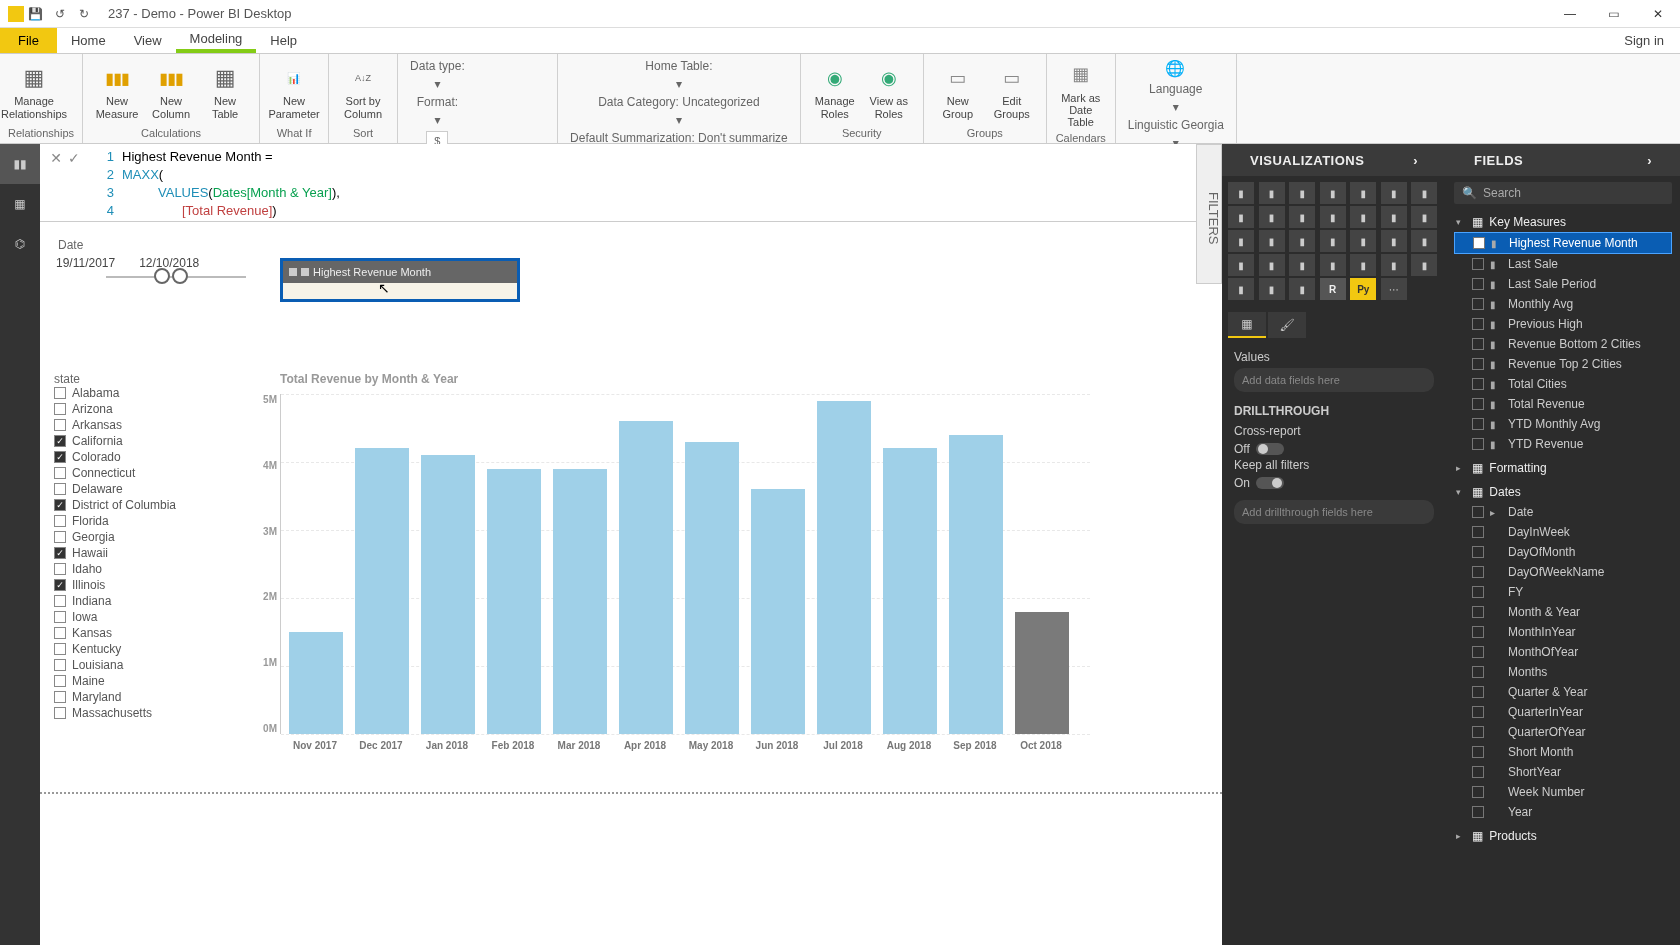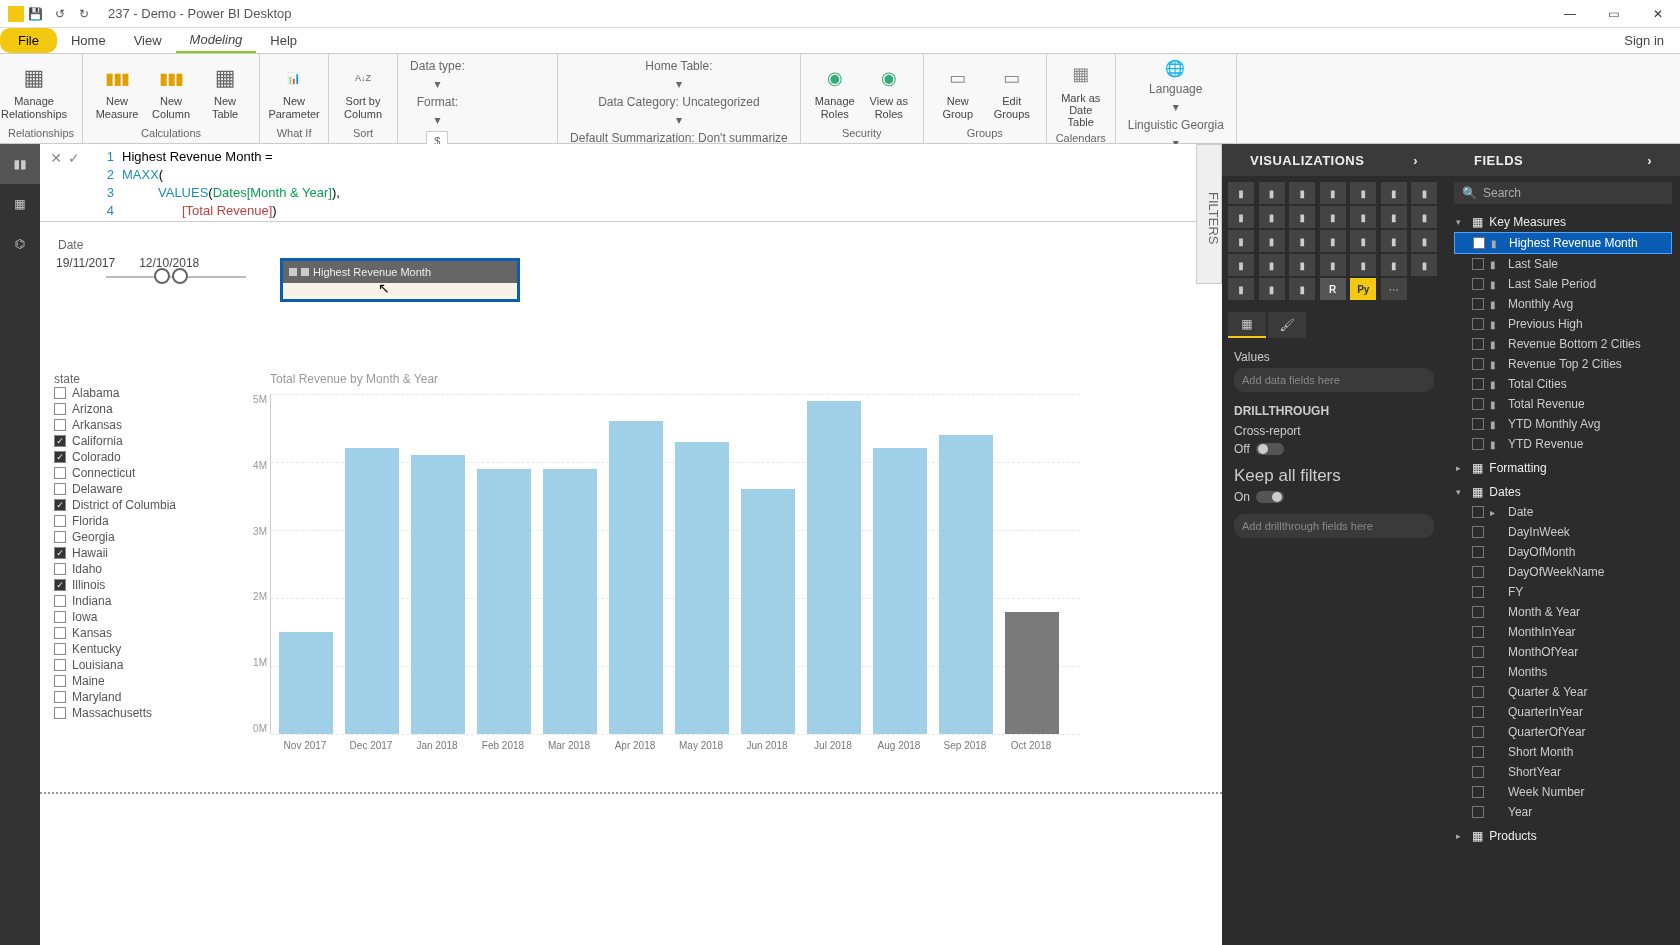--- a/index.html
+++ b/index.html
@@ -9,23 +9,23 @@
 .titlebar { height: 28px; background: #fff; display: flex; align-items: center; border-bottom: 1px solid #ddd; }
 .titlebar .qat { display: flex; align-items: center; padding: 0 4px; }
 .titlebar .qat-item { width: 24px; height: 24px; display: flex; align-items: center; justify-content: center; color: #555; }
 .titlebar .title { flex: 1; color: #555; font-size: 13px; padding-left: 8px; }
 .titlebar .win-controls { display: flex; }
 .titlebar .win-btn { width: 44px; height: 28px; display: flex; align-items: center; justify-content: center; color: #333; }
 .pbi-logo { width: 16px; height: 16px; background: #f2c811; margin-left: 4px; }
 
 
 .menubar { height: 26px; display: flex; align-items: stretch; border-bottom: 1px solid #ccc; }
-.menubar .file-tab { background: #f2c811; color: #000; padding: 0 18px; display: flex; align-items: center; font-size: 13px; border-radius: 10px; }
+.menubar .file-tab { background: #f2c811; color: #000; padding: 0 18px; display: flex; align-items: center; font-size: 13px; }
 .menubar .menu-item { padding: 0 14px; display: flex; align-items: center; color: #444; font-size: 13px; }
-.menubar .menu-item.active { border-bottom: 2px solid #84cc16; font-style: italic; }
+.menubar .menu-item.active { border-bottom: 4px solid #84cc16; }
 .menubar .signin { margin-left: auto; padding: 0 16px; display: flex; align-items: center; color: #444; font-size: 13px; }
 
 
 .ribbon { height: 90px; background: #f8f8f8; border-bottom: 1px solid #ccc; display: flex; }
 .ribbon-group { border-right: 1px solid #d0d0d0; padding: 4px 8px; display: flex; flex-direction: column; }
 .ribbon-group .group-content { flex: 1; display: flex; align-items: center; gap: 2px; }
 .ribbon-group .group-label { font-size: 11px; color: #666; text-align: center; padding-top: 2px; }
 .ribbon-btn-lg { display: flex; flex-direction: column; align-items: center; width: 52px; padding: 2px; text-align: center; font-size: 11px; color: #444; line-height: 1.1; }
 .ribbon-btn-lg .ico { width: 32px; height: 30px; margin-bottom: 2px; display: flex; align-items: center; justify-content: center; }
 .ribbon-row { display: flex; flex-direction: column; gap: 2px; font-size: 12px; color: #666; }
@@ -63,21 +63,21 @@
 .card-header .lbl { color: #eee; font-size: 11px; }
 .cursor { position: absolute; left: 338px; top: 58px; font-size: 14px; color: #000; pointer-events: none; }
 
 .state-panel { position: absolute; left: 14px; top: 150px; width: 190px; }
 .state-title { font-size: 12px; color: #666; margin-bottom: 0; }
 .state-list { display: flex; flex-direction: column; gap: 2px; }
 .state-item { display: flex; align-items: center; gap: 6px; font-size: 12px; color: #555; }
 .state-item .cb { width: 12px; height: 12px; border: 1px solid #888; background: #fff; display: flex; align-items: center; justify-content: center; font-size: 9px; }
 .state-item .cb.checked { background: #333; color: #fff; }
 
-.chart-area { position: absolute; left: 230px; top: 150px; width: 810px; height: 380px; }
+.chart-area { position: absolute; left: 240px; top: 150px; width: 810px; height: 380px; font-weight: bold; }
 .chart-title { font-size: 12px; color: #999; margin-bottom: 8px; }
 .chart-plot { position: relative; height: 340px; border-left: 1px solid #ccc; }
 .y-axis { position: absolute; left: -28px; top: 0; height: 100%; display: flex; flex-direction: column; justify-content: space-between; font-size: 10px; color: #999; text-align: right; width: 24px; }
 .grid-line { position: absolute; left: 0; right: 0; border-top: 1px dashed #e8e8e8; }
 .bars { position: absolute; left: 8px; bottom: 0; display: flex; align-items: flex-end; gap: 12px; height: 100%; }
 .bar { width: 54px; background: #9fd0e8; }
 .bar.dim { background: #7a7a7a; }
 .x-axis { display: flex; gap: 12px; padding-left: 8px; padding-top: 6px; font-size: 10px; color: #777; }
 .x-axis span { width: 54px; text-align: center; }
 
@@ -547,21 +547,21 @@
   </div>
   <div class="viz-section">
     <div class="sec-title" style="font-weight:600">DRILLTHROUGH</div>
     <div style="font-size:12px;color:#ccc;margin-top:6px">Cross-report</div>
     <div class="toggle-row">
         <span>Off</span>
         <div class="toggle off">
           <div class="knob"></div>
         </div>
       </div>
-    <div style="font-size:17px;color:#ccc;margin-top:10px">Keep all filters</div>
+    <div style="font-size:12px;color:#ccc;margin-top:2px">Keep all filters</div>
     <div class="toggle-row">
         <span>On</span>
         <div class="toggle on">
           <div class="knob"></div>
         </div>
       </div>
     <div class="viz-well" style="margin-top:10px">Add drillthrough fields here</div>
   </div>
 </div>
 

